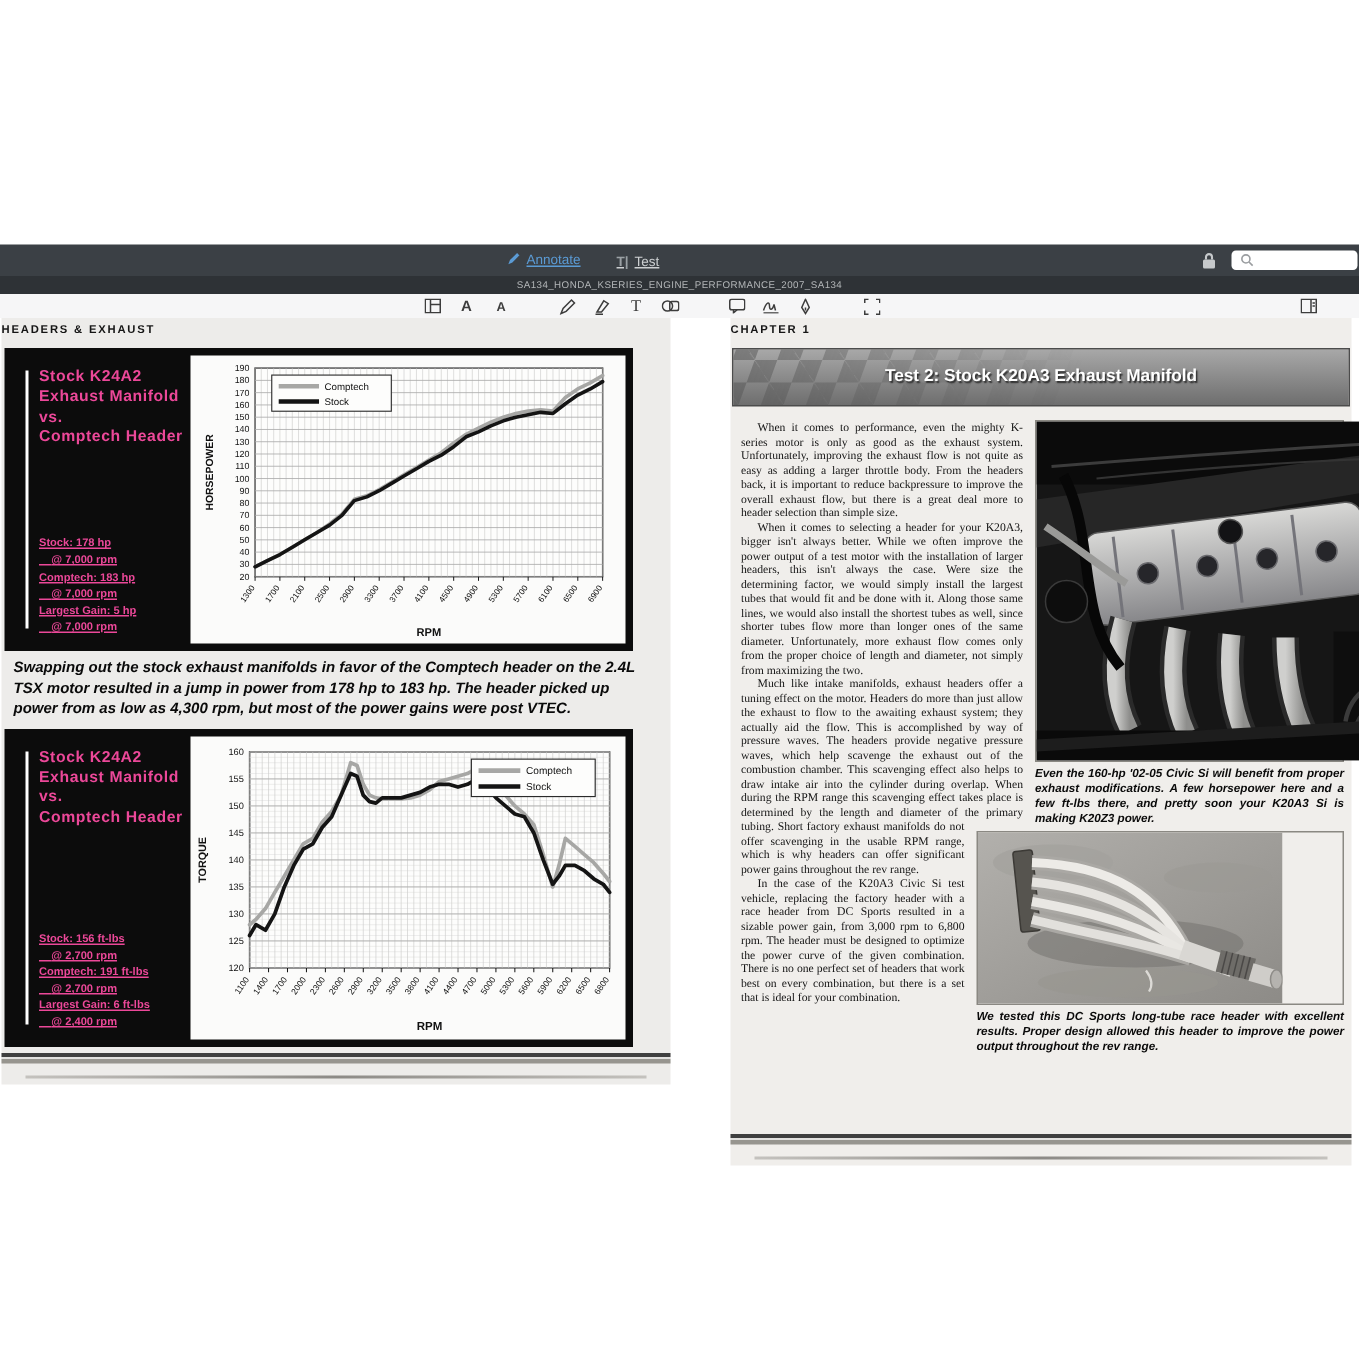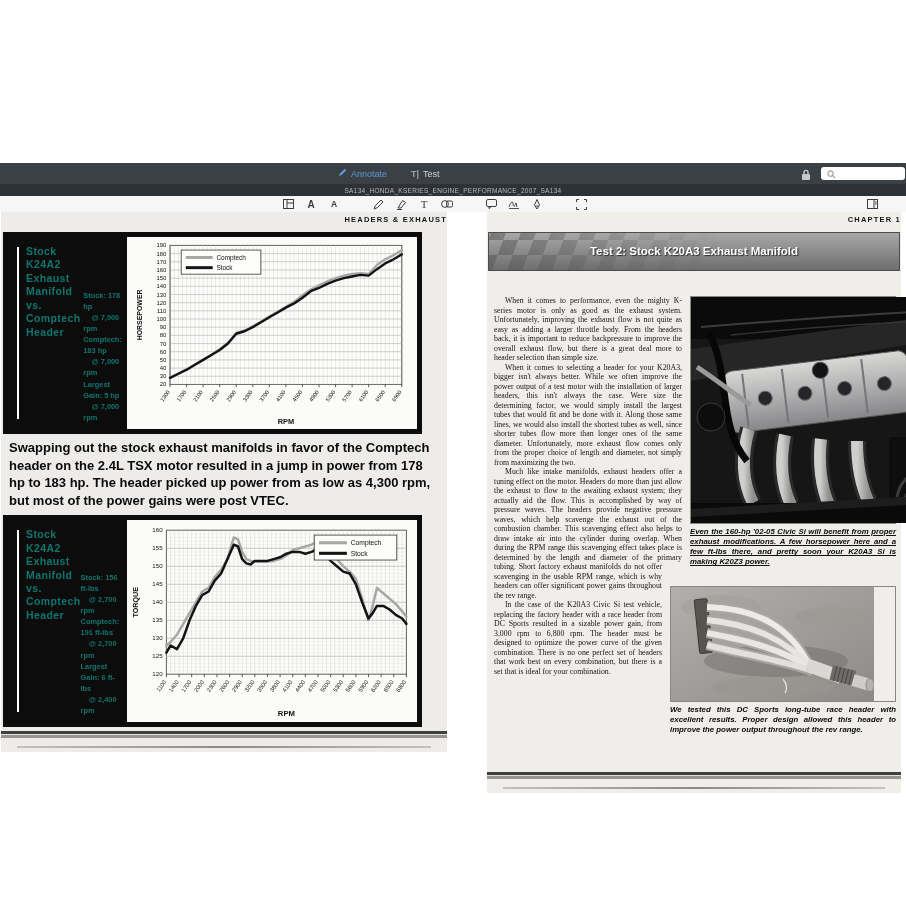--- a/index.html
+++ b/index.html
@@ -1,80 +1,80 @@
 <!DOCTYPE html>
 <html><head>
 <meta charset="utf-8">
 <style>
   html,body{margin:0;padding:0;width:906px;height:906px;overflow:hidden;background:#fff;
             font-family:"Liberation Sans",sans-serif;}
   
   .titlebar{position:absolute;left:0;top:163px;width:906px;height:21px;background:#3b4045;
             display:flex;align-items:center;}
   .tabgroup{margin-left:338px;display:flex;align-items:center;gap:24px;}
-  .tab{display:flex;align-items:flex-end;gap:4px;font-size:9px;cursor:default;}
+  .tab{display:flex;align-items:flex-start;gap:4px;font-size:9px;cursor:default;text-decoration:underline;}
   .tab.annotate{color:#5b9bd5;}
   .tab.edit{color:#cdd0d2;}
   .tab .ticon{font-size:9px;font-weight:bold;color:#9aa0a4;}
   .lockwrap{position:absolute;right:95px;top:4px;}
   .searchbox{position:absolute;right:1px;top:4px;width:84px;height:13px;background:#fff;
              border-radius:3px;display:flex;align-items:center;justify-content:center;}
   .searchbox input{border:none;outline:none;width:60px;height:11px;font-size:8px;background:transparent;}
   .filebar{position:absolute;left:0;top:184px;width:906px;height:12px;background:#2e3236;
            display:flex;align-items:center;justify-content:center;}
   .filebar span{font-size:6.5px;color:#b3b6b8;letter-spacing:.3px;}
   .mtoolbar{position:absolute;left:0;top:196px;width:906px;height:16px;background:#f6f6f7;
             border-bottom:1px solid #d8d8d8;display:flex;align-items:center;}
   .micons{margin-left:282px;display:flex;align-items:center;gap:11px;}
   .mi{width:12px;height:12px;display:flex;align-items:center;justify-content:center;color:#3d3d3d;}
   .gap{width:10px;}
   .mi svg{display:block;}
   .mi-right{position:absolute;right:28px;top:2px;}
   
   .doc{position:absolute;left:0;top:212px;width:906px;height:694px;background:#fff;}
   .page{position:absolute;top:0;}
-  .runhead{text-align:right;font-size:7.5px;font-weight:bold;letter-spacing:1.2px;color:#151515;
+  .runhead{text-align:left;font-size:7.5px;font-weight:bold;letter-spacing:1.2px;color:#151515;
            margin:3px 0 8px 0;}
   
   .page-left{left:1px;width:446px;background:#edecea;padding-bottom:4px;}
   .panel{width:409px;background:#0c0c0c;display:flex;padding:5px;margin-left:2px;}
   .panel1{height:192px;}
   .panel2{height:202px;}
-  .psidebar{width:116px;color:#0f766e;position:relative;display:flex;
+  .psidebar{width:116px;color:#ec4899;position:relative;display:flex;flex-direction:column;
             padding:8px 2px 6px 18px;box-sizing:border-box;flex:none;}
   .psidebar .rule{position:absolute;left:9px;top:10px;bottom:10px;width:2px;background:#fff;}
   .ptitle{font-weight:bold;font-size:10.5px;line-height:1.28;letter-spacing:.4px;white-space:pre-wrap;}
-  .pstats{margin-top:auto;font-size:7.4px;font-weight:bold;line-height:1.5;white-space:pre-wrap;}
+  .pstats{margin-top:auto;font-size:7.4px;font-weight:bold;line-height:1.5;white-space:pre-wrap;text-decoration:underline;}
   .chartbox{flex:1;background:#fbfbfa;margin-left:3px;padding:1px;}
   .chartbox svg{width:100%;height:100%;}
-  .caption{margin:5px 12px 6px 8px;font-size:13px;font-weight:bold;
+  .caption{margin:5px 12px 6px 8px;font-size:10px;font-weight:bold;font-style:italic;
            line-height:1.35;color:#0a0a0a;min-height:30px;}
   .pagefoot{height:7px;margin-top:4px;
             background:linear-gradient(#3f3f3f 0 42%,#e2e1df 42% 58%,#97958f 58% 100%);}
   .scanline{height:2px;background:linear-gradient(90deg,#c4c2be,#8c8a86,#c4c2be);margin:8px 16px 0 16px;}
   
   .page-right{left:487px;width:414px;background:#f0eeeb;padding-bottom:4px;}
-  .banner{height:37px;margin:1px 1px 23px 1px;position:relative;overflow:hidden;
+  .banner{height:37px;margin:1px 1px 7px 1px;position:relative;overflow:hidden;
           background:linear-gradient(#a8a8a8,#6e6e6e);border:1px solid #4c4c4c;
           display:flex;flex-direction:column;justify-content:center;text-align:center;}
   .checker{position:absolute;left:-20px;top:-8px;bottom:-8px;width:250px;
            background-image:linear-gradient(45deg,#585858 25%,transparent 25%,transparent 75%,#585858 75%),
                             linear-gradient(45deg,#585858 25%,transparent 25%,transparent 75%,#585858 75%);
            background-position:0 0,15px 15px;background-size:30px 30px;
            transform:skewX(-20deg);opacity:.65;
            -webkit-mask-image:linear-gradient(to right,rgba(0,0,0,.9),transparent);
            mask-image:linear-gradient(to right,rgba(0,0,0,.9),transparent);}
   .bt{position:relative;color:#fff;font-weight:bold;font-size:11.5px;line-height:1.18;
       text-shadow:1px 1px 1px #2c2c2c;}
   .rbody{padding:2px 5px 0 7px;font-family:"Liberation Serif",serif;font-size:7.8px;line-height:1.22;
          text-align:justify;color:#141414;min-height:472px;}
   .rbody p{margin:0;text-indent:11px;}
   .fig{float:right;}
-  .fig1{width:206px;margin:0 0 2px 8px;text-decoration:underline;}
-  .fig2{width:226px;clear:right;margin:16px 0 2px 8px;}
+  .fig1{width:206px;margin:0 0 2px 8px;}
+  .fig2{width:245px;clear:right;margin:0 0 2px 8px;}
   .photo{border:1px solid #8a8882;}
   .photo svg{display:block;}
   .figcap{font-family:"Liberation Sans",sans-serif;font-weight:bold;font-style:italic;
           font-size:7.8px;line-height:1.3;margin-top:3px;color:#0a0a0a;}
   .clr{clear:both;}
 </style>
 </head>
 <body>
 
 <div class="titlebar">

